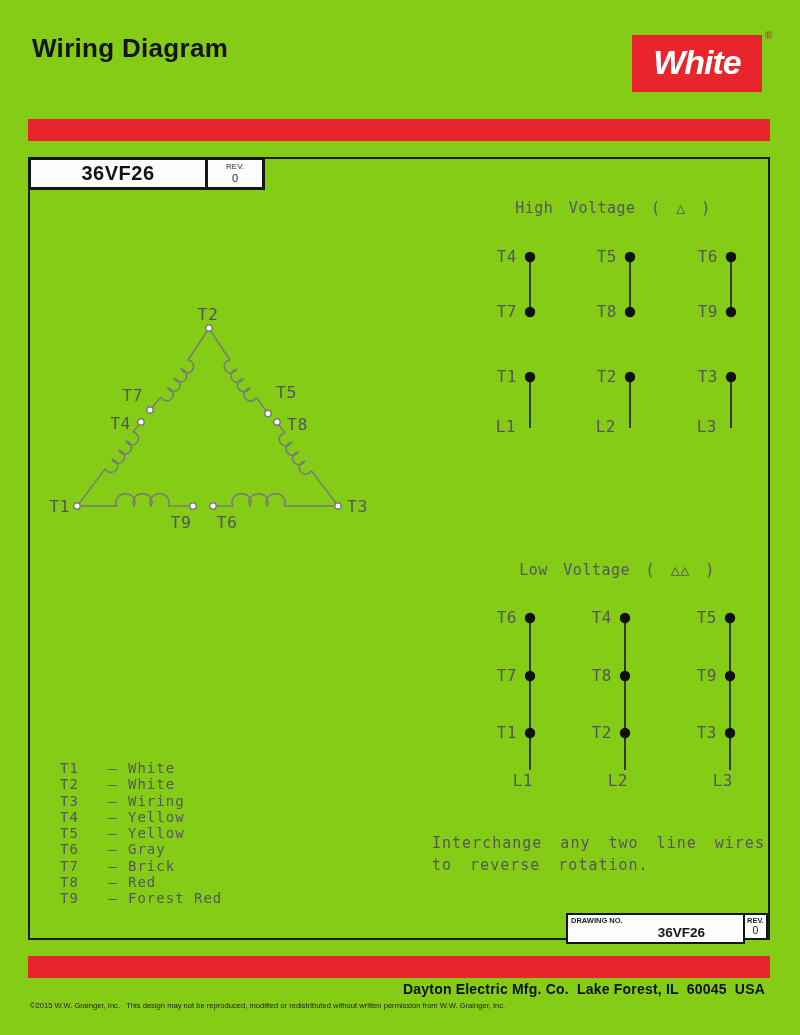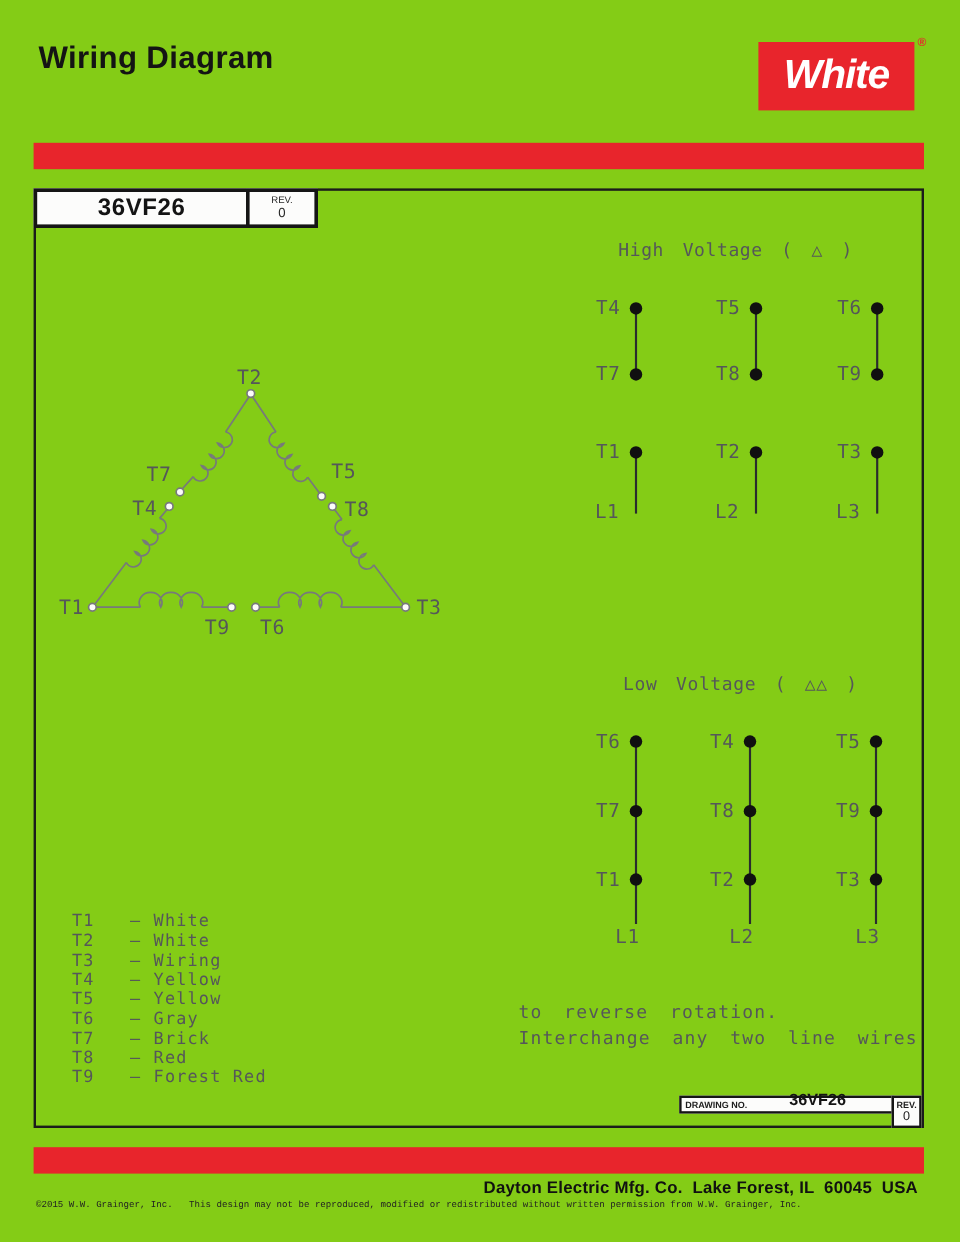--- a/index.html
+++ b/index.html
@@ -45,32 +45,32 @@
   .leg-code{width:38px;}
   .leg-sep{width:30px;text-align:center;}
   .leg-name{white-space:pre;}
 
   
   .note{left:432px;top:833px;font-size:15px;letter-spacing:1px;word-spacing:8px;line-height:21.5px;}
 
   
   .dwg-block{left:566px;top:913px;width:204px;height:27px;display:flex;}
   .dwg-cell{border:2px solid #151515;box-sizing:border-box;background:#fcfcfb;position:relative;}
-  .dwg-main{width:179px;height:15px;}
+  .dwg-main{width:179px;height:31px;}
   .dwg-label{position:absolute;top:1px;left:3px;font-size:7.5px;font-weight:bold;color:#1d1d1d;}
   .dwg-number{position:absolute;bottom:2px;right:38px;font-size:13.5px;font-weight:bold;color:#141414;}
   .dwg-rev{width:25px;height:27px;margin-left:-2px;display:flex;flex-direction:column;
            align-items:center;justify-content:center;line-height:1.1;}
   .dwg-rev-label{font-size:7.5px;font-weight:bold;color:#1d1d1d;}
   .dwg-rev-value{font-size:10.5px;color:#1d1d1d;}
 
   
   .company{left:300px;top:981px;width:465px;text-align:right;font-size:14px;font-weight:bold;
            color:#111;white-space:pre;letter-spacing:.2px;}
-  .copyright{left:30px;top:1001px;font-size:7.6px;color:#222;white-space:pre;font-family:Liberation Mono, monospace;}
+  .copyright{left:30px;top:1001px;font-size:7.6px;color:#222;white-space:pre;}
 </style>
 </head>
 <body>
 
 <div class="page">
 
   <div class="abs doc-title">Wiring Diagram</div>
   <div class="abs logo" style="background-color: rgb(232, 37, 44);">
     <span class="logo-text">White</span>
     <span class="logo-reg" style="color: rgb(232, 37, 44);">®</span>
@@ -256,22 +256,22 @@
         <span class="leg-name">Red</span>
       </div>
     <div class="leg-row">
         <span class="leg-code">T9</span>
         <span class="leg-sep">—</span>
         <span class="leg-name">Forest Red</span>
       </div>
   </div>
 
   <div class="abs note draft">
+    <div>Interchange any two line wires</div>
     <div>to reverse rotation.</div>
-    <div>Interchange any two line wires</div>
   </div>
 
   <div class="abs dwg-block">
     <div class="dwg-cell dwg-main">
       <span class="dwg-label">DRAWING NO.</span>
       <span class="dwg-number">36VF26</span>
     </div>
     <div class="dwg-cell dwg-rev">
       <span class="dwg-rev-label">REV.</span>
       <span class="dwg-rev-value">0</span>

